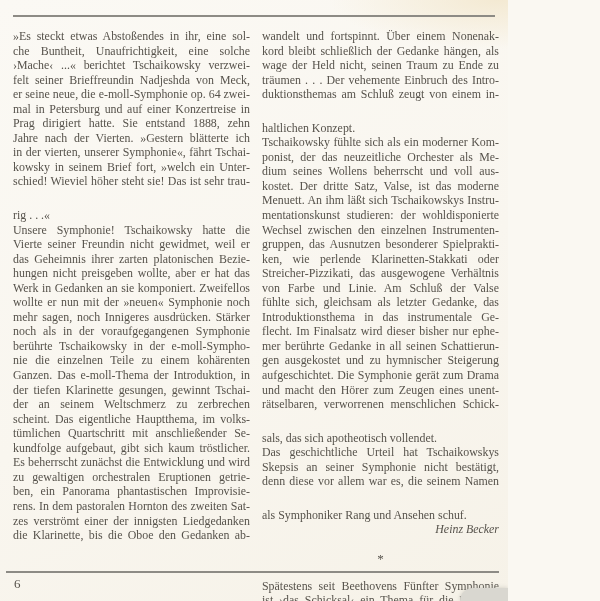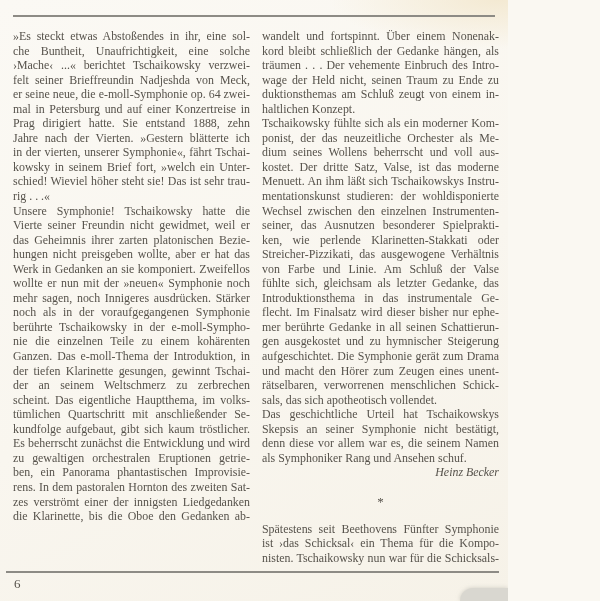--- a/index.html
+++ b/index.html
@@ -43,20 +43,21 @@
   }
   .line{
     height:14.55px;
     overflow:hidden;
     text-align:justify;
     text-align-last:justify;
     text-justify:inter-word;
   }
   .line.para-end{
     text-align-last:left;
+    margin-top:19px;
   }
   .line.author{
     text-align-last:right;
     font-style:italic;
   }
   .separator{
     height:14.55px;
     margin:15px 0 12px 0;
     text-align:center;
     text-align-last:center;
@@ -118,32 +119,32 @@
         <div class="line">ben, ein Panorama phantastischen Improvisie-</div>
         <div class="line">rens. In dem pastoralen Hornton des zweiten Sat-</div>
         <div class="line">zes verströmt einer der innigsten Liedgedanken</div>
         <div class="line">die Klarinette, bis die Oboe den Gedanken ab-</div>
       </div>
 
     <div class="column">
       <div>
           <div class="line">wandelt und fortspinnt. Über einem Nonenak-</div>
           <div class="line">kord bleibt schließlich der Gedanke hängen, als</div>
+          <div class="line">wage der Held nicht, seinen Traum zu Ende zu</div>
           <div class="line">träumen . . . Der vehemente Einbruch des Intro-</div>
-          <div class="line">wage der Held nicht, seinen Traum zu Ende zu</div>
           <div class="line">duktionsthemas am Schluß zeugt von einem in-</div>
           <div class="line para-end">haltlichen Konzept.</div>
           <div class="line">Tschaikowsky fühlte sich als ein moderner Kom-</div>
           <div class="line">ponist, der das neuzeitliche Orchester als Me-</div>
           <div class="line">dium seines Wollens beherrscht und voll aus-</div>
           <div class="line">kostet. Der dritte Satz, Valse, ist das moderne</div>
           <div class="line">Menuett. An ihm läßt sich Tschaikowskys Instru-</div>
           <div class="line">mentationskunst studieren: der wohldisponierte</div>
           <div class="line">Wechsel zwischen den einzelnen Instrumenten-</div>
-          <div class="line">seiner, das Ausnutzen besonderer Spielprakti-</div>
+          <div class="line">gruppen, das Ausnutzen besonderer Spielprakti-</div>
           <div class="line">ken, wie perlende Klarinetten-Stakkati oder</div>
           <div class="line">Streicher-Pizzikati, das ausgewogene Verhältnis</div>
           <div class="line">von Farbe und Linie. Am Schluß der Valse</div>
           <div class="line">fühlte sich, gleichsam als letzter Gedanke, das</div>
           <div class="line">Introduktionsthema in das instrumentale Ge-</div>
           <div class="line">flecht. Im Finalsatz wird dieser bisher nur ephe-</div>
           <div class="line">mer berührte Gedanke in all seinen Schattierun-</div>
           <div class="line">gen ausgekostet und zu hymnischer Steigerung</div>
           <div class="line">aufgeschichtet. Die Symphonie gerät zum Drama</div>
           <div class="line">und macht den Hörer zum Zeugen eines unent-</div>

